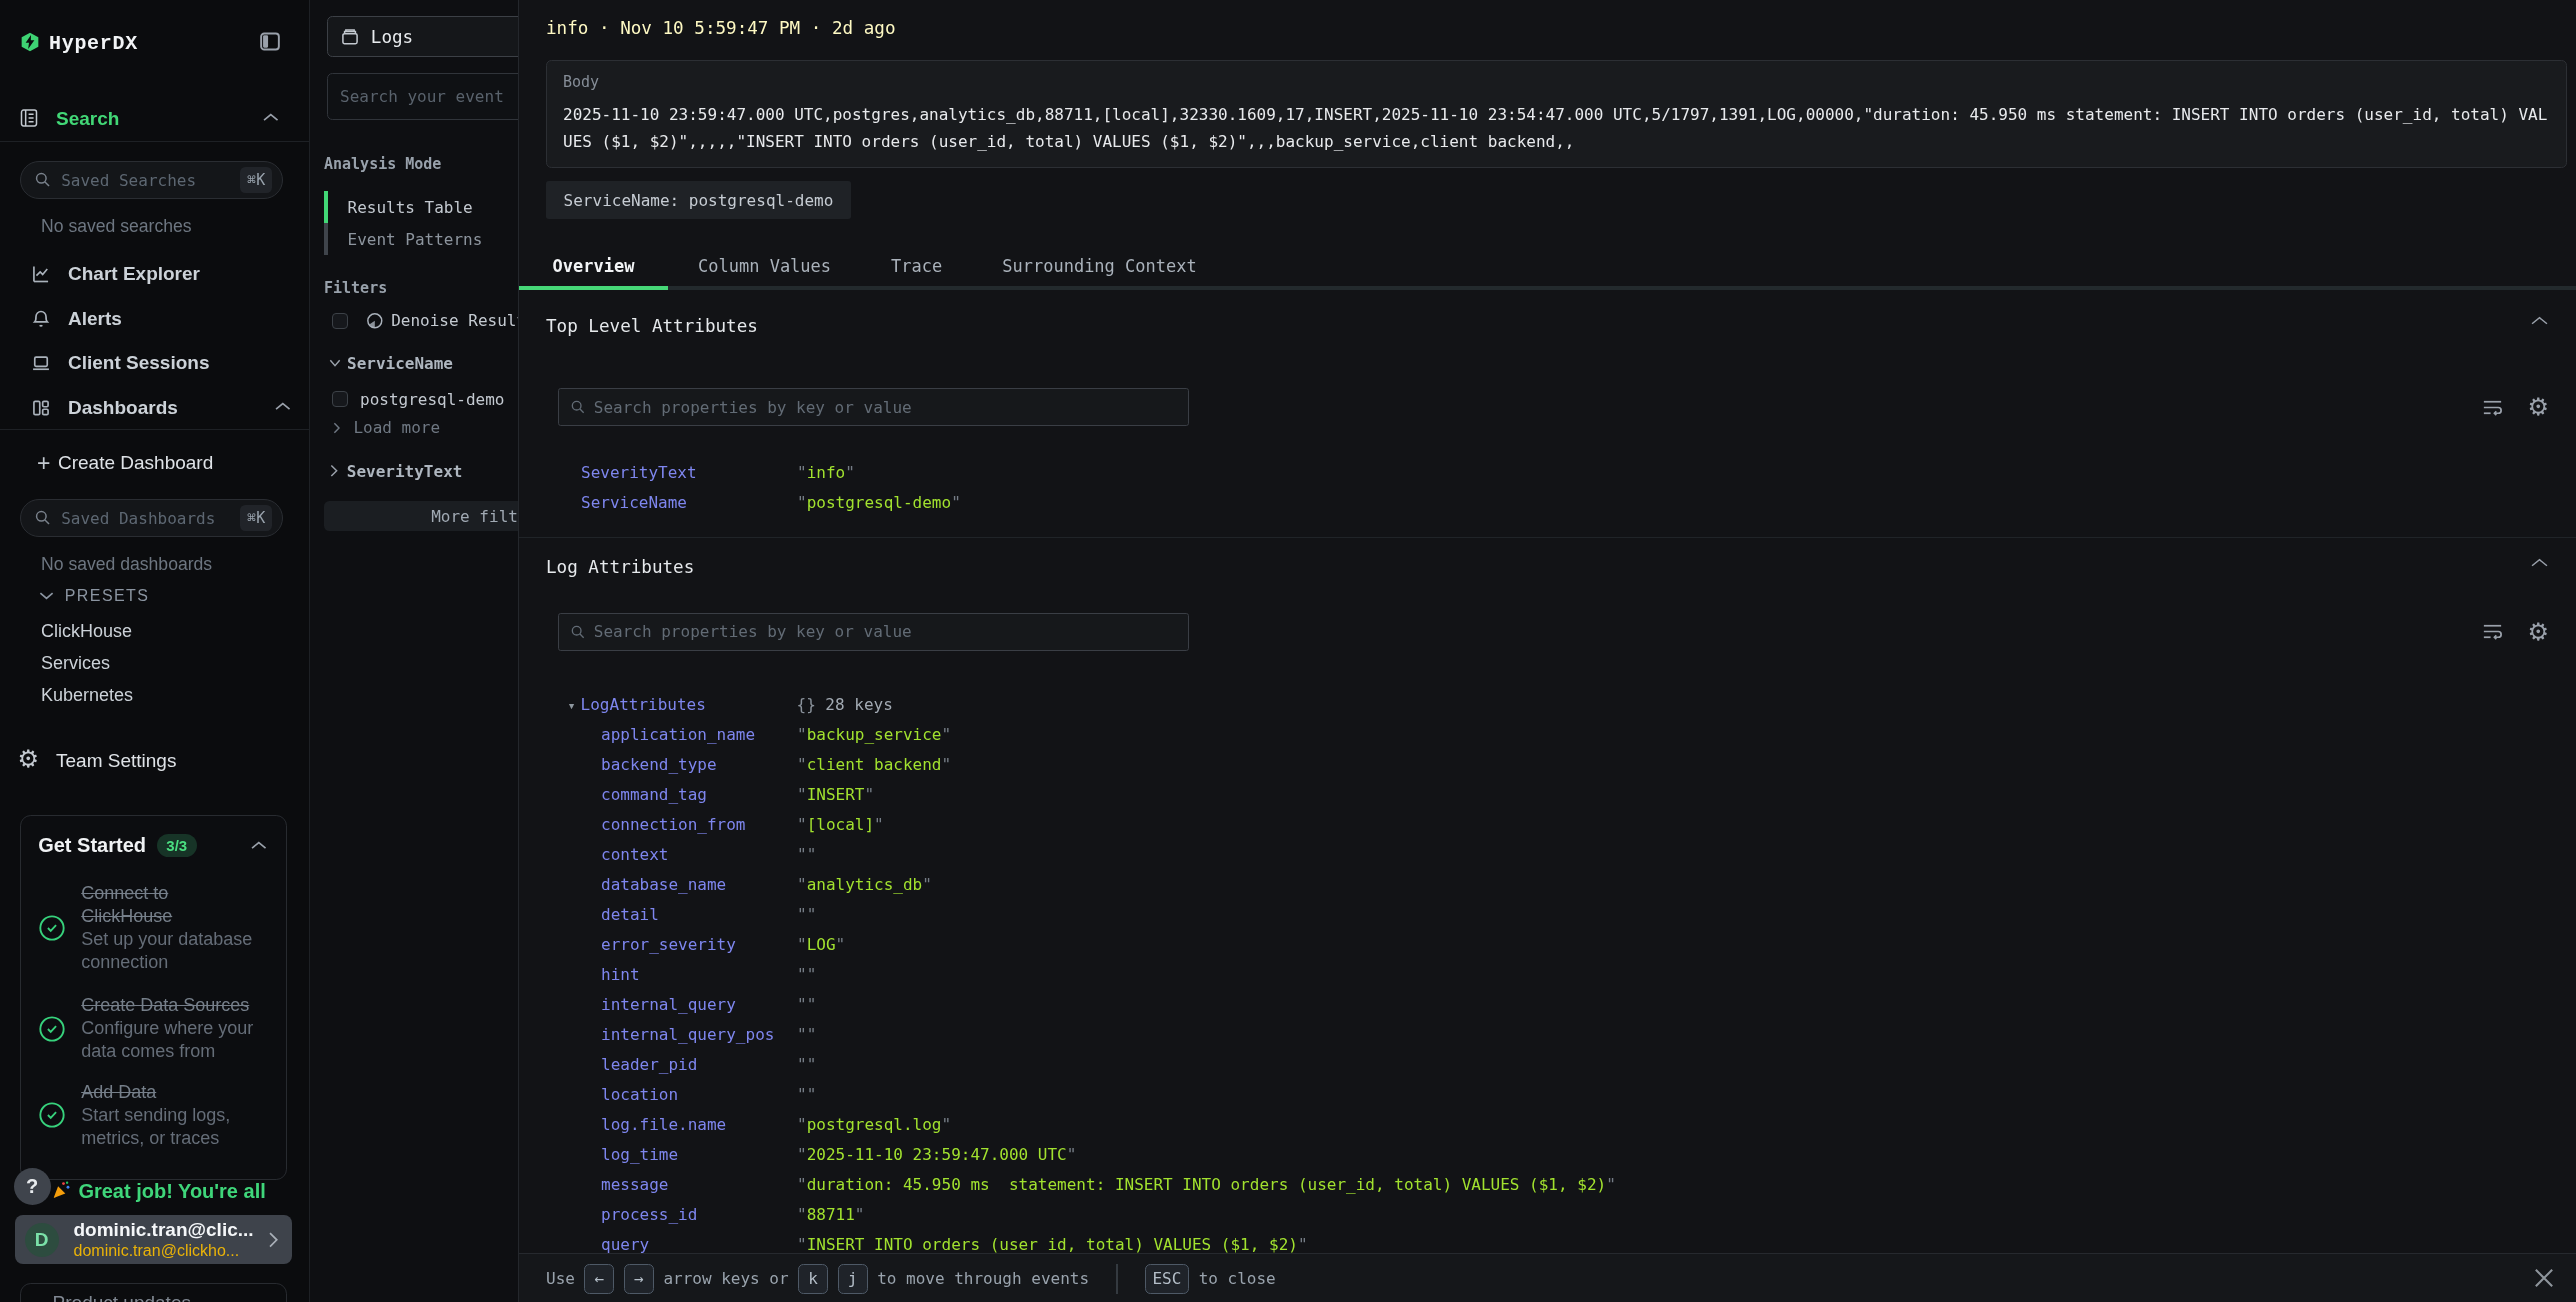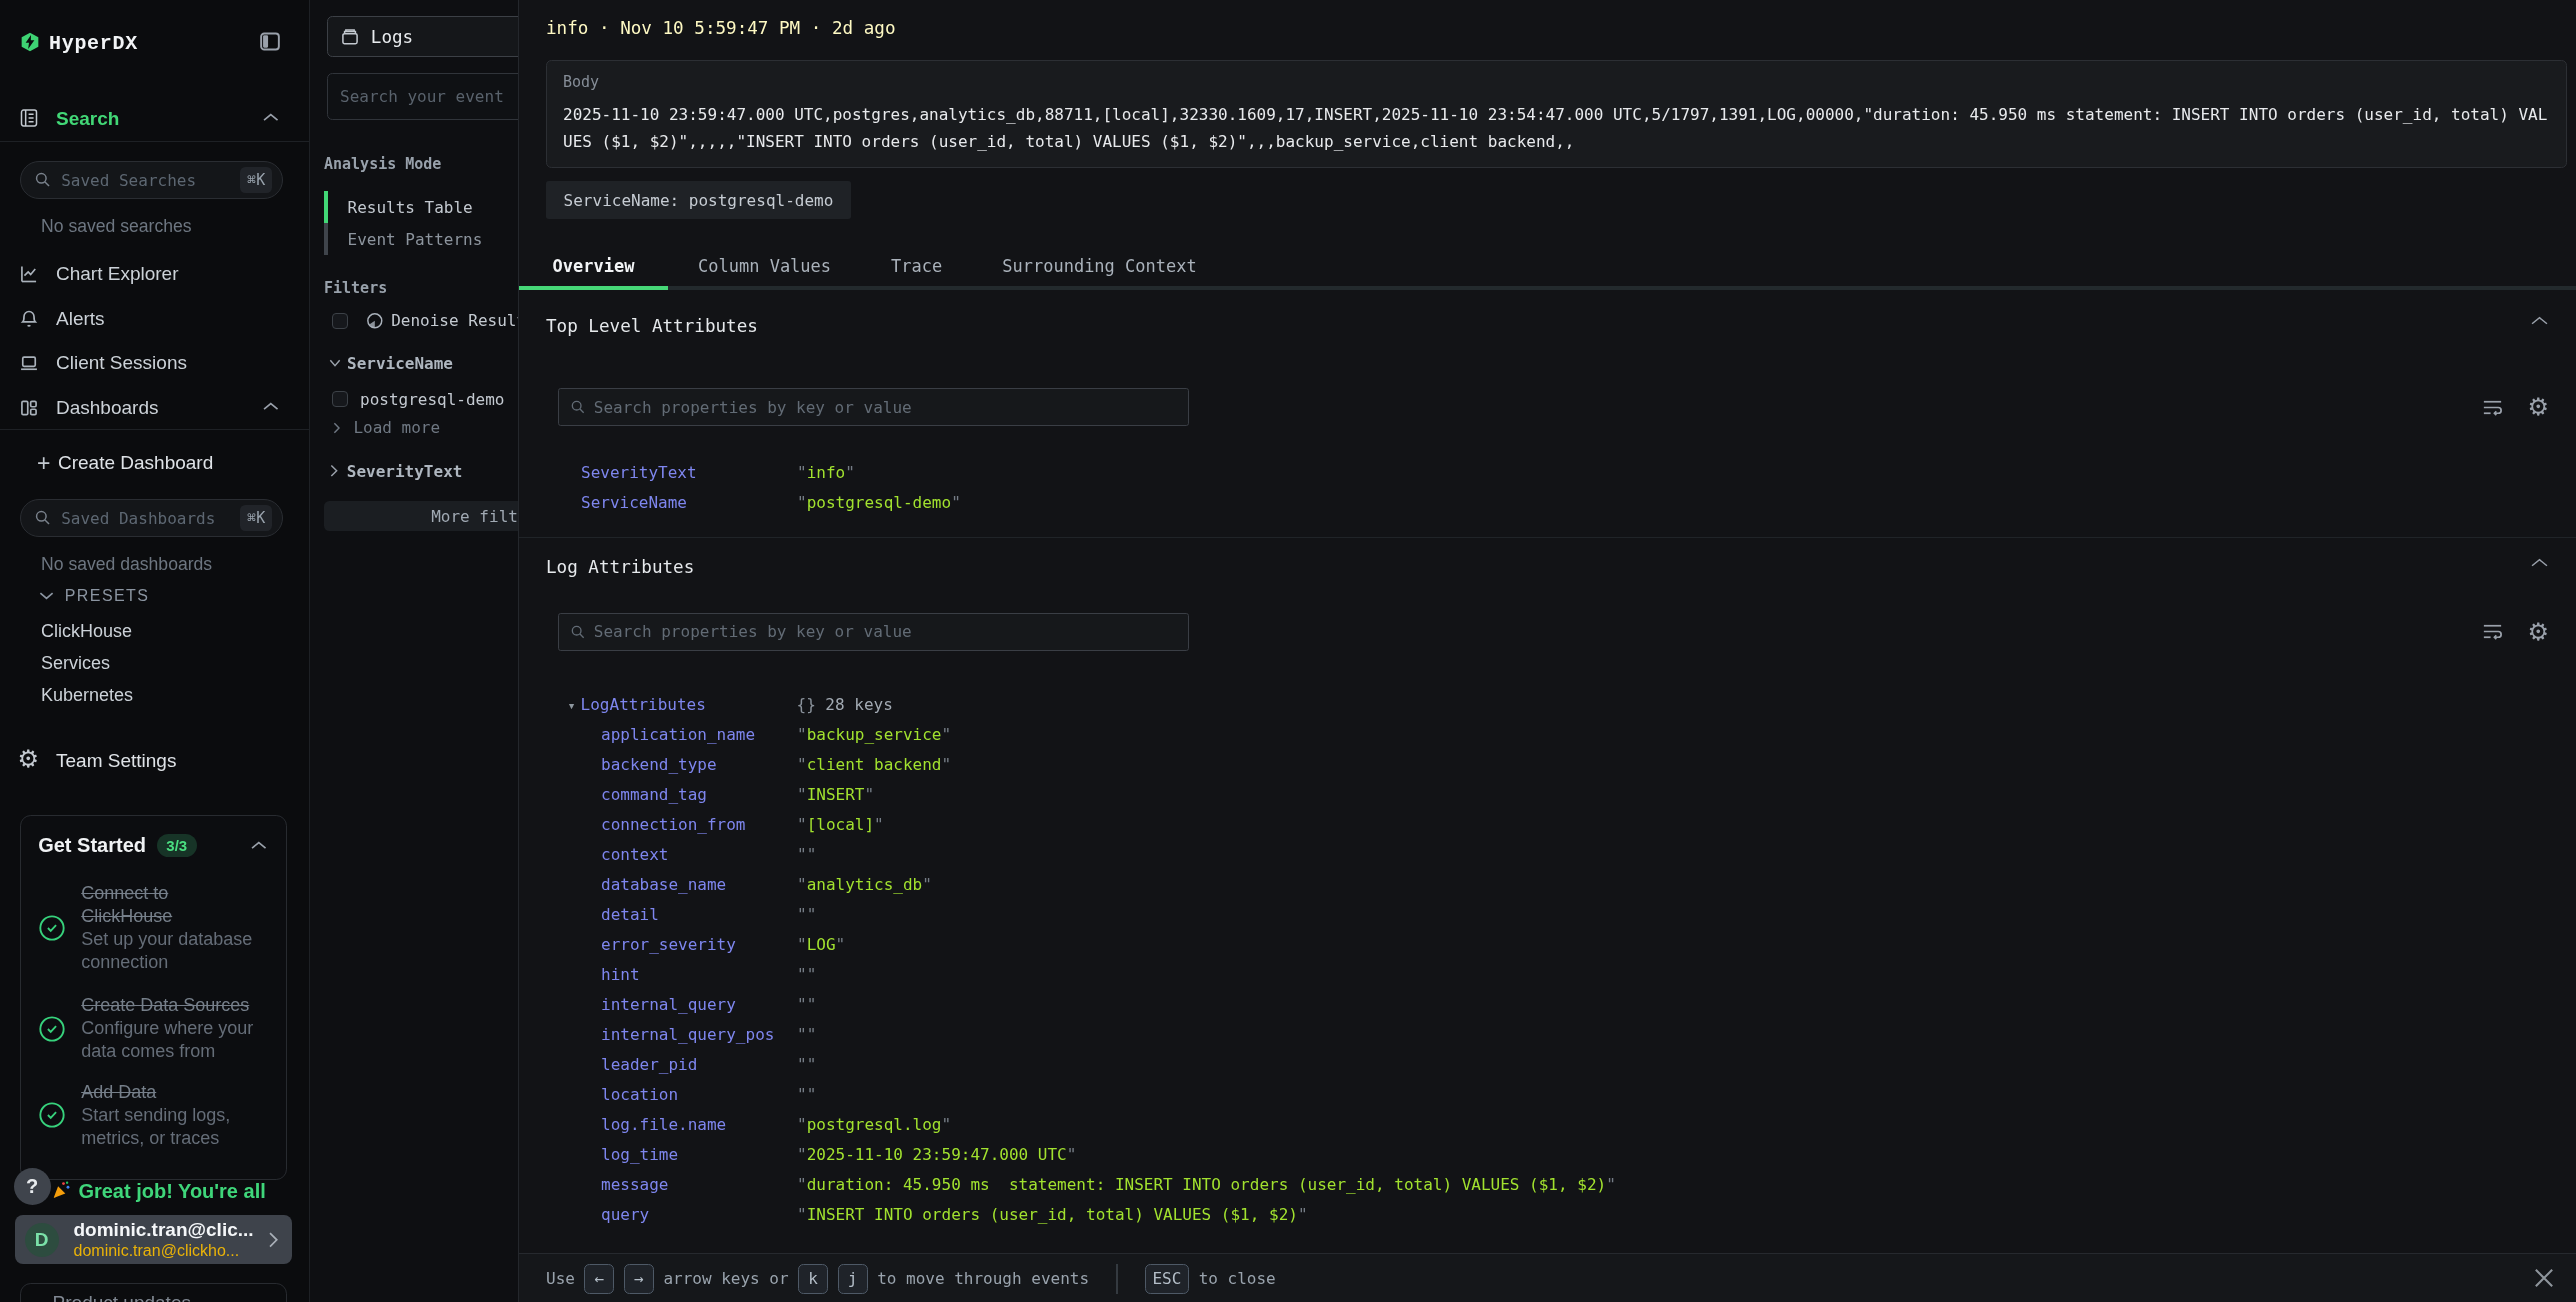--- a/index.html
+++ b/index.html
@@ -17,21 +17,21 @@
   .hexlogo { position:absolute; left:19.6px; top:1.4px; }
   .panel-toggle { position:absolute; left:260px; top:1.4px; cursor:pointer; }
   .sec-head { left:0; top:108px; width:100%; height:23px; }
   .sec-head .label { position:absolute; left:56px; top:0; font-size:19px; font-weight:bold; color:#42d776; }
   .side-divider { left:0; width:310px; height:1.4px; background:#1e2125; }
   .pill { left:19.6px; width:263px; height:38px; border:1.4px solid #2a2d32; border-radius:19px; background:#141619; display:flex; align-items:center; padding:0 9.5px 0 13.5px; }
   .pill input { flex:1; background:transparent; border:none; outline:none; font-family:"DejaVu Sans Mono", monospace; font-size:16px; color:#c8cfd6; min-width:0; }
   .pill input::placeholder { color:#5d6772; }
   .kbd-badge { background:#212429; border-radius:5.4px; color:#98a2ac; font-size:15px; padding:4px 6.8px; font-family:"DejaVu Sans Mono", monospace; }
   .side-note { left:41px; font-size:17.6px; color:#6d7681; }
-  .nav-item { left:0; width:100%; height:21.6px; cursor:pointer; }
+  .nav-item { left:12px; width:100%; height:21.6px; cursor:pointer;font-weight:bold; }
   .nav-item .icon { position:absolute; left:19px; top:0.7px; }
   .nav-item .label { position:absolute; left:56px; top:0; font-size:19px; color:#ccd2d8; }
   .nav-chevron { position:absolute; left:262px; top:4px; }
   .create-row { left:0; top:451px; width:100%; height:21.6px; cursor:pointer; }
   .create-row .plus { position:absolute; left:37px; top:-1.4px; font-size:23px; color:#c3c9d0; font-weight:normal; }
   .create-row .label { position:absolute; left:58px; top:1.4px; font-size:19px; color:#dfe3e7; }
   .presets-head { left:39px; top:587px; display:flex; align-items:center; gap:10.8px; cursor:pointer; }
   .presets-head .label { font-size:16px; color:#8b95a1; letter-spacing:1.4px; }
   .preset-item { left:41px; font-size:18px; color:#ccd2d8; cursor:pointer; }
   .team-row { left:0; top:750px; width:100%; height:21.6px; cursor:pointer; }
@@ -570,20 +570,24 @@
             </div>
             <div class="kv-row">
               <span class="kv-key">log_time</span>
               <span class="kv-value">2025-11-10 23:59:47.000 UTC</span>
             </div>
             <div class="kv-row">
               <span class="kv-key">message</span>
               <span class="kv-value">duration: 45.950 ms  statement: INSERT INTO orders (user_id, total) VALUES ($1, $2)</span>
             </div>
             <div class="kv-row">
+              <span class="kv-key">process_id</span>
+              <span class="kv-value">88711</span>
+            </div>
+            <div class="kv-row">
               <span class="kv-key">query</span>
               <span class="kv-value">INSERT INTO orders (user_id, total) VALUES ($1, $2)</span>
             </div>
           </div>
       </section>
     </div>
 
     <footer class="dp-footer">
       <span>Use</span>
       <span class="kbd">←</span>

